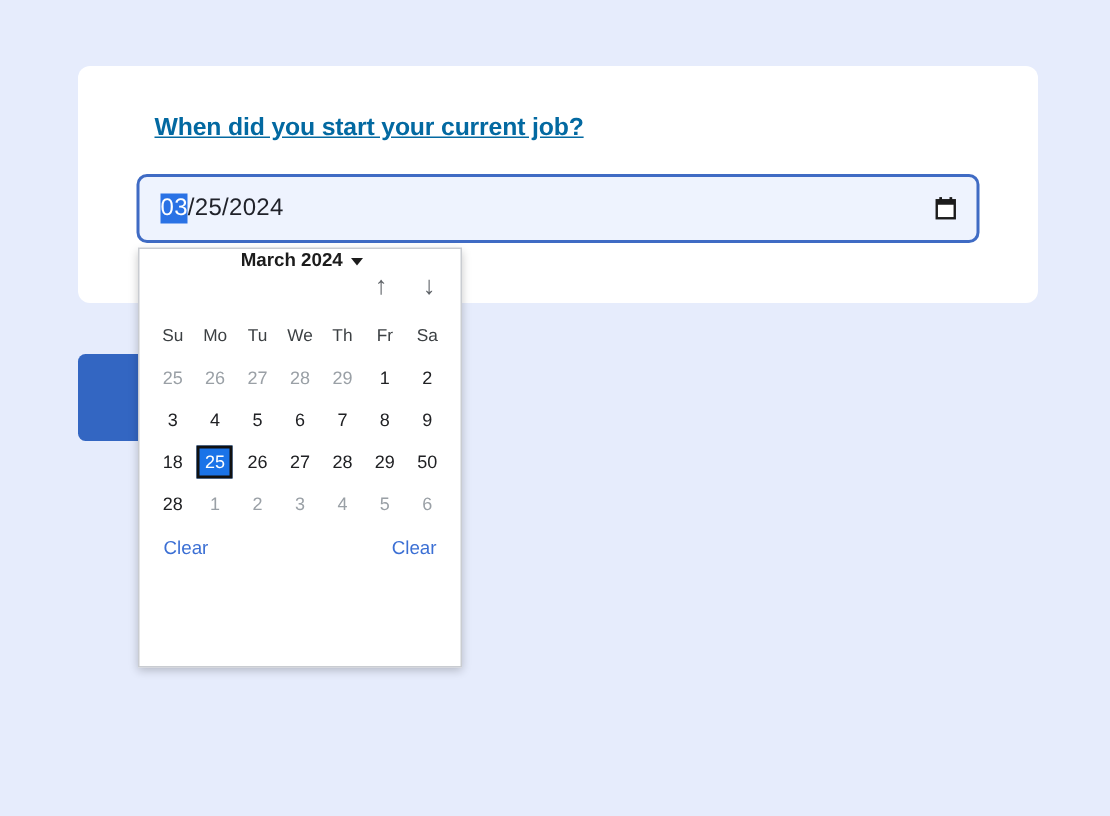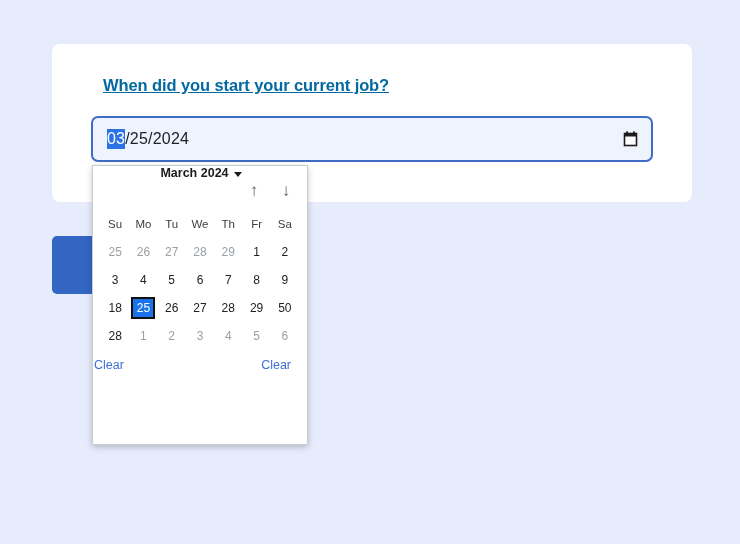--- a/index.html
+++ b/index.html
@@ -197,21 +197,21 @@
   .dp-cell.selected .daybox {
     background: #1a73e8;
     color: #ffffff;
     border: 2px solid #111111;
   }
 
   #dp-footer {
     display: flex;
     align-items: center;
     justify-content: space-between;
-    padding: 8px 16px 0 1px;
+    padding: 8px 16px 0 16px;
     box-sizing: border-box;
   }
   .dp-link {
     font-size: 12.5px;
     color: #3b6fd4;
     cursor: pointer;
   }
 </style>
 </head>
 <body>

